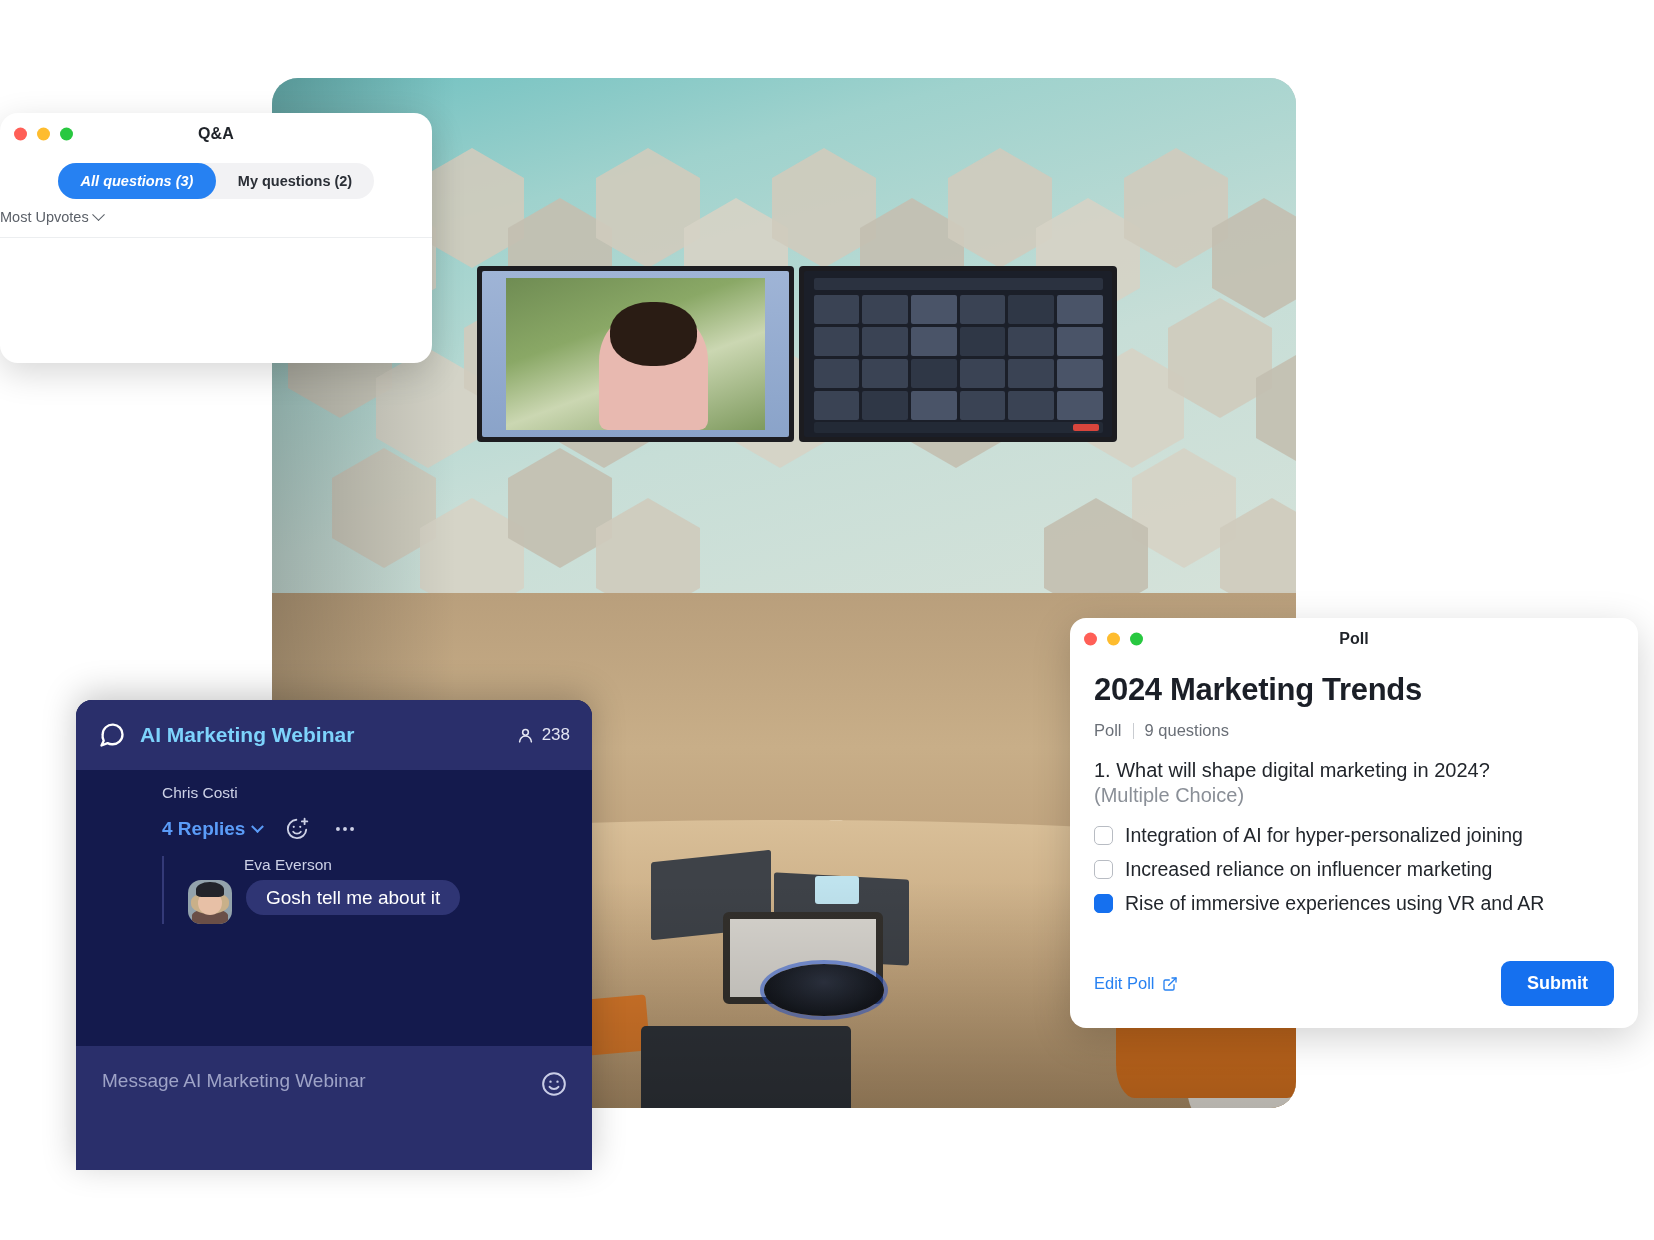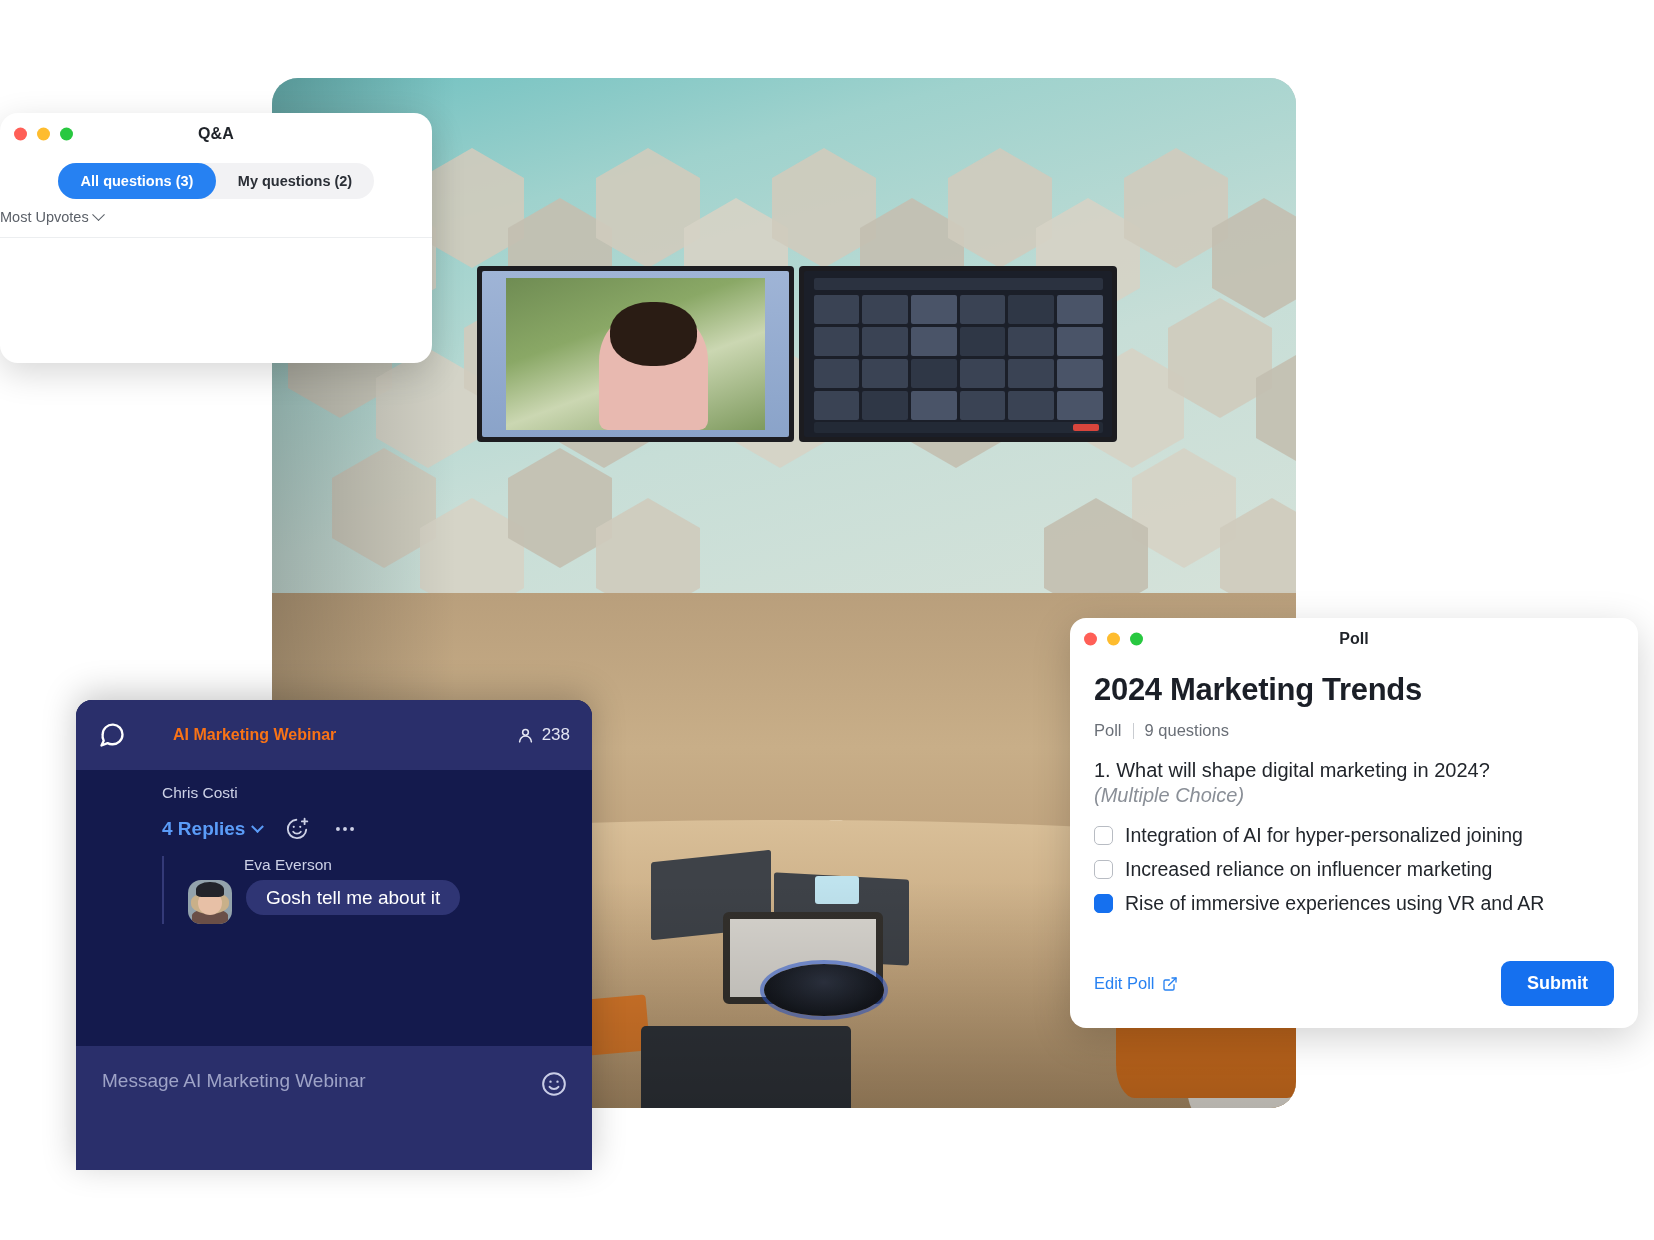--- a/index.html
+++ b/index.html
@@ -126,21 +126,21 @@
   .qa-title { font-size:16px; font-weight:bold; color:#1f2329; letter-spacing:.1px; }
   .traffic { position:absolute; left:14px; top:50%; transform:translateY(-50%); display:flex; gap:10px; }
   .dot { width:13px; height:13px; border-radius:50%; }
   .dot.red{background:#ff5f57;} .dot.yellow{background:#febc2e;} .dot.green{background:#28c840;}
 
   .qa-tabs { display:flex; margin:8px auto 0; width:316px; background:#f2f2f4; border-radius:20px; padding:0; }
   .qa-tab {
     flex:1; text-align:center; font-size:14.5px; font-weight:bold; padding:10px 4px;
     border-radius:20px; color:#2b2f36; cursor:pointer; white-space:nowrap;
   }
-  .qa-tab.active { background:#2681f2; color:#fff; }
+  .qa-tab.active { background:#2681f2; color:#fff;font-style:italic; }
   .qa-sortrow { display:flex; padding:10px 22px 12px 0; }
   .qa-sort { font-size:14.5px; color:#5b6068; display:flex; align-items:center; gap:5px; cursor:pointer; }
   .caret { display:inline-block; width:9px; height:9px; border-right:1.8px solid #5b6068; border-bottom:1.8px solid #5b6068; transform:rotate(45deg) translate(-2px,-2px); }
   .qa-divider { height:1px; background:#eceef0; }
   .qa-body { padding:16px 22px 0 22px; }
   .qa-meta { display:flex; align-items:baseline; gap:9px; }
   .qa-author { font-size:17px; font-weight:bold; color:#1f2329; }
   .qa-time { font-size:14.5px; color:#6a6f77; }
   .qa-text { margin-top:11px; font-size:17px; color:#22262c; line-height:1.3; }
   .qa-upvote { margin-top:16px; display:flex; align-items:center; gap:10px; cursor:pointer; }
@@ -151,21 +151,21 @@
   .chat-window {
     position:absolute; left:76px; top:700px; width:516px; height:470px;
     background:#141a4d; border-radius:16px 16px 0 0;
     box-shadow: 0 -6px 34px rgba(0,0,0,.22);
     overflow:hidden;
   }
   .chat-header {
     height:70px; background:#2a2f6b; display:flex; align-items:center;
     padding:0 22px; gap:14px;
   }
-  .chat-title { font-size:16px; font-weight:bold; color:#f97316; flex:1;margin-left:33px; }
+  .chat-title { font-size:21px; font-weight:bold; color:#7dd3fc; flex:1; }
   .chat-count { display:flex; align-items:center; gap:7px; color:#e3e5f2; font-size:17px; }
   .chat-body { padding:14px 20px 0 20px; }
   .msg-name { font-size:15.5px; color:#cdd1e6; margin-left:66px; margin-bottom:6px; }
   .msg-row { display:flex; align-items:flex-start; gap:14px; }
   .avatar {
     width:52px; height:52px; border-radius:15px; flex:0 0 52px; overflow:hidden;
     background:#8a97a6; position:relative;
   }
   .av-face { position:absolute; left:22%; top:16%; width:56%; height:56%; border-radius:50%; background:#e0b092; }
   .av-hair { position:absolute; left:19%; top:8%; width:62%; height:36%; border-radius:50% 50% 35% 35%; background:#241a14; }
@@ -201,21 +201,21 @@
     box-shadow: 0 10px 38px rgba(0,0,0,.18);
     overflow:hidden;
   }
   .poll-titlebar { height:42px; position:relative; display:flex; align-items:center; justify-content:center; }
   .poll-title { font-size:16px; font-weight:bold; color:#1f2329; }
   .poll-body { padding:12px 24px 0 24px; }
   .poll-h1 { font-size:31px; font-weight:bold; color:#1b1f27; letter-spacing:-.3px; }
   .poll-sub { margin-top:13px; font-size:16.5px; color:#6a6f77; display:flex; align-items:center; gap:11px; }
   .poll-sub .sep { width:1px; height:16px; background:#c9ccd1; display:inline-block; }
   .poll-q { margin-top:18px; font-size:20px; color:#22262c; line-height:1.25; }
-  .poll-qtype { font-size:20px; color:#8a8f97;font-style:italic; }
+  .poll-qtype { font-size:20px; color:#8a8f97; }
   .poll-options { margin-top:16px; display:flex; flex-direction:column; gap:11px; }
   .poll-opt { display:flex; align-items:center; gap:12px; cursor:pointer; }
   .cbox { width:19px; height:19px; border:1.6px solid #b8bcc3; border-radius:5px; flex:0 0 19px; background:#fff; }
   .cbox.checked { background:#1570ef; border-color:#1570ef; }
   .poll-optlabel { font-size:19.5px; color:#22262c; }
   .poll-footer {
     position:absolute; left:0; bottom:0; width:100%; padding:0 24px 22px 24px;
     display:flex; align-items:center; justify-content:space-between;
   }
   .edit-poll { color:#2681f2; font-size:16.5px; display:flex; align-items:center; gap:7px; cursor:pointer; }

